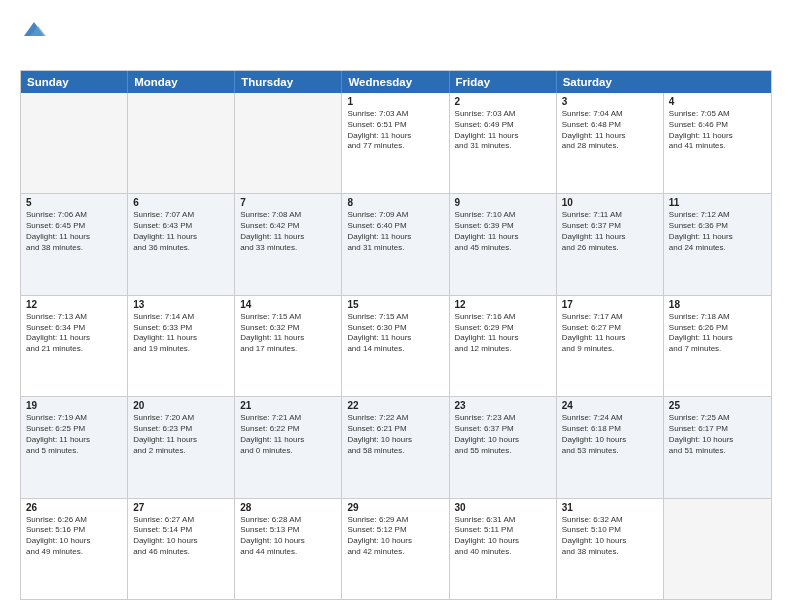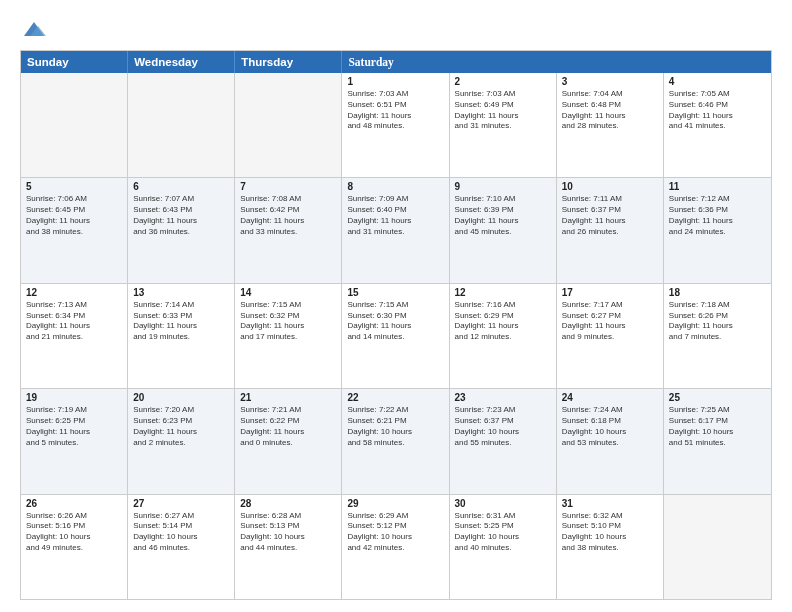--- a/index.html
+++ b/index.html
@@ -52,35 +52,36 @@
     }
     .location {
       font-size: 14px;
       color: #555;
     }
     .calendar {
       flex: 1;
       border: 1px solid #ccc;
       display: flex;
       flex-direction: column;
+      margin-top: 20px;
     }
     .cal-header {
       display: grid;
       grid-template-columns: repeat(7, 1fr);
       background: #2a6db5;
     }
     .cal-header-cell {
       color: #fff;
       font-size: 11.5px;
       font-weight: bold;
       padding: 5px 6px;
       text-align: left;
       border-right: 1px solid #4a8dd0;
     }
-    .cal-header-cell:last-child { border-right: none; font-family: Liberation Serif, serif; }
+    .cal-header-cell:last-child { border-right: none; }
     .cal-body {
       flex: 1;
       display: flex;
       flex-direction: column;
     }
     .cal-row {
       display: grid;
       grid-template-columns: repeat(7, 1fr);
       flex: 1;
       border-bottom: 1px solid #ccc;
@@ -126,35 +127,37 @@
     </div>
     <div class="title-area">
       <div class="month-title"></div>
       <div class="location"></div>
     </div>
   </div>
 
   <div class="calendar">
     <div class="cal-header">
     <div class="cal-header-cell">Sunday</div>
+        <div class="cal-header-cell">Monday</div>
+        <div class="cal-header-cell">Thursday</div>
         <div class="cal-header-cell">Wednesday</div>
-        <div class="cal-header-cell">Thursday</div>
+        <div class="cal-header-cell">Friday</div>
         <div class="cal-header-cell">Saturday</div>
       </div>
     <div class="cal-body">
     <div class="cal-row">
           <div class="cal-cell empty"></div>
           <div class="cal-cell empty"></div>
           <div class="cal-cell empty"></div>
           <div class="cal-cell">
             <div class="day-num">1</div>
             <div class="cell-text">Sunrise: 7:03 AM</div>
             <div class="cell-text">Sunset: 6:51 PM</div>
             <div class="cell-text">Daylight: 11 hours</div>
-            <div class="cell-text">and 48 minutes.</div>
+            <div class="cell-text">and 77 minutes.</div>
           </div>
           <div class="cal-cell">
             <div class="day-num">2</div>
             <div class="cell-text">Sunrise: 7:03 AM</div>
             <div class="cell-text">Sunset: 6:49 PM</div>
             <div class="cell-text">Daylight: 11 hours</div>
             <div class="cell-text">and 31 minutes.</div>
           </div>
           <div class="cal-cell">
             <div class="day-num">3</div>
@@ -349,21 +352,21 @@
           <div class="cal-cell">
             <div class="day-num">29</div>
             <div class="cell-text">Sunrise: 6:29 AM</div>
             <div class="cell-text">Sunset: 5:12 PM</div>
             <div class="cell-text">Daylight: 10 hours</div>
             <div class="cell-text">and 42 minutes.</div>
           </div>
           <div class="cal-cell">
             <div class="day-num">30</div>
             <div class="cell-text">Sunrise: 6:31 AM</div>
-            <div class="cell-text">Sunset: 5:25 PM</div>
+            <div class="cell-text">Sunset: 5:11 PM</div>
             <div class="cell-text">Daylight: 10 hours</div>
             <div class="cell-text">and 40 minutes.</div>
           </div>
           <div class="cal-cell">
             <div class="day-num">31</div>
             <div class="cell-text">Sunrise: 6:32 AM</div>
             <div class="cell-text">Sunset: 5:10 PM</div>
             <div class="cell-text">Daylight: 10 hours</div>
             <div class="cell-text">and 38 minutes.</div>
           </div>

